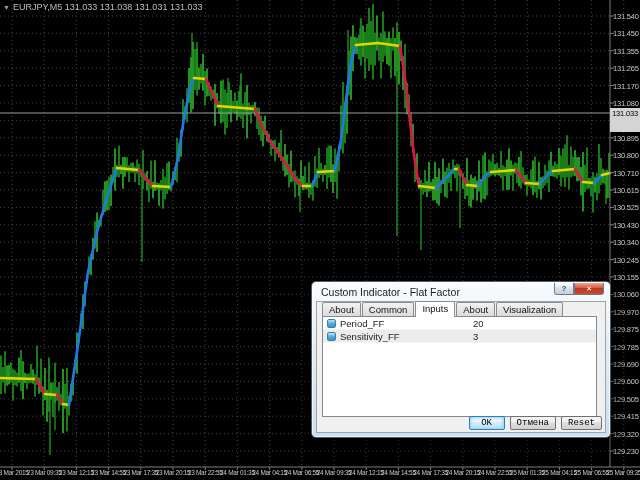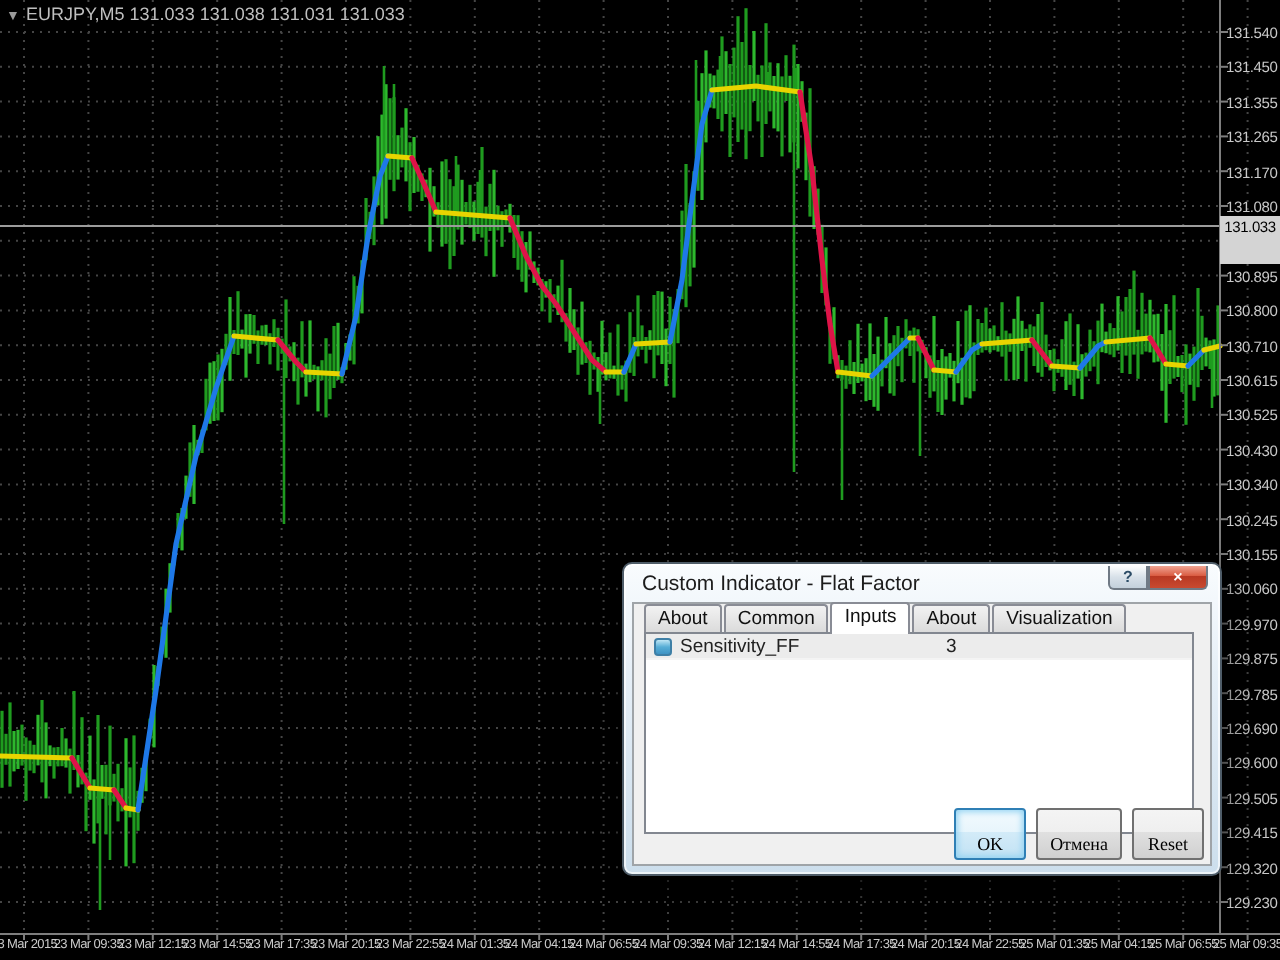--- a/index.html
+++ b/index.html
@@ -55,22 +55,22 @@
   .header-sep { position:absolute; left:146px; top:2px; height:10px; width:1px; background:#E2E2E2; }
   .row { position:relative; height:13px; font-size:9.5px; color:#222;
          border-bottom:1px solid #F4F4F4; }
   .row.alt { background:#ECECEC; }
   .row .p-icon { position:absolute; left:4px; top:2px; width:9px; height:9px;
                  border-radius:2px; border:1px solid #3E7FA6;
                  background:linear-gradient(#BFE6F5,#57AED6 50%,#3E93C4); }
   .row .p-name { position:absolute; left:17px; top:1px; }
   .row .p-value { position:absolute; left:150px; top:1px; }
   .btn-row { position:absolute; right:3px; bottom:2px; display:flex; gap:5px; }
-  .btn { height:14px; min-width:36px; padding:12px 6px; font-size:9px;
-         font-family:Liberation Serif, serif; color:#000;
+  .btn { height:14px; min-width:36px; padding:0 6px; font-size:9px;
+         font-family:Liberation Mono, monospace; color:#000;
          border:1px solid #707070; border-radius:2px;
          background:linear-gradient(#F4F4F4 0%,#EFEFEF 45%,#E0E0E0 46%,#D0D0D0 100%); }
   .btn.focused { border-color:#2F7FB5;
                  box-shadow:inset 0 0 3px 1px #93D3F2;
                  background:linear-gradient(#F2FAFE 0%,#E8F5FC 45%,#D3EBF8 46%,#C2E2F4 100%); }
 </style>
 </head>
 <body>
 
 <div class="screen">
@@ -596,20 +596,25 @@
     <div class="dlg-client">
       <div class="tabs" id="dlg-tabs">
           <div class="tab">About</div>
           <div class="tab">Common</div>
           <div class="tab active">Inputs</div>
           <div class="tab">About</div>
           <div class="tab">Visualization</div>
         </div>
       <div class="list">
         <div id="dlg-rows">
+            <div class="row">
+              <span class="p-icon"></span>
+              <span class="p-name">Period_FF</span>
+              <span class="p-value">20</span>
+            </div>
             <div class="row alt">
               <span class="p-icon"></span>
               <span class="p-name">Sensitivity_FF</span>
               <span class="p-value">3</span>
             </div>
           </div>
       </div>
       <div class="btn-row" id="dlg-btns">
           <button class="btn focused">OK</button>
           <button class="btn">Отмена</button>

